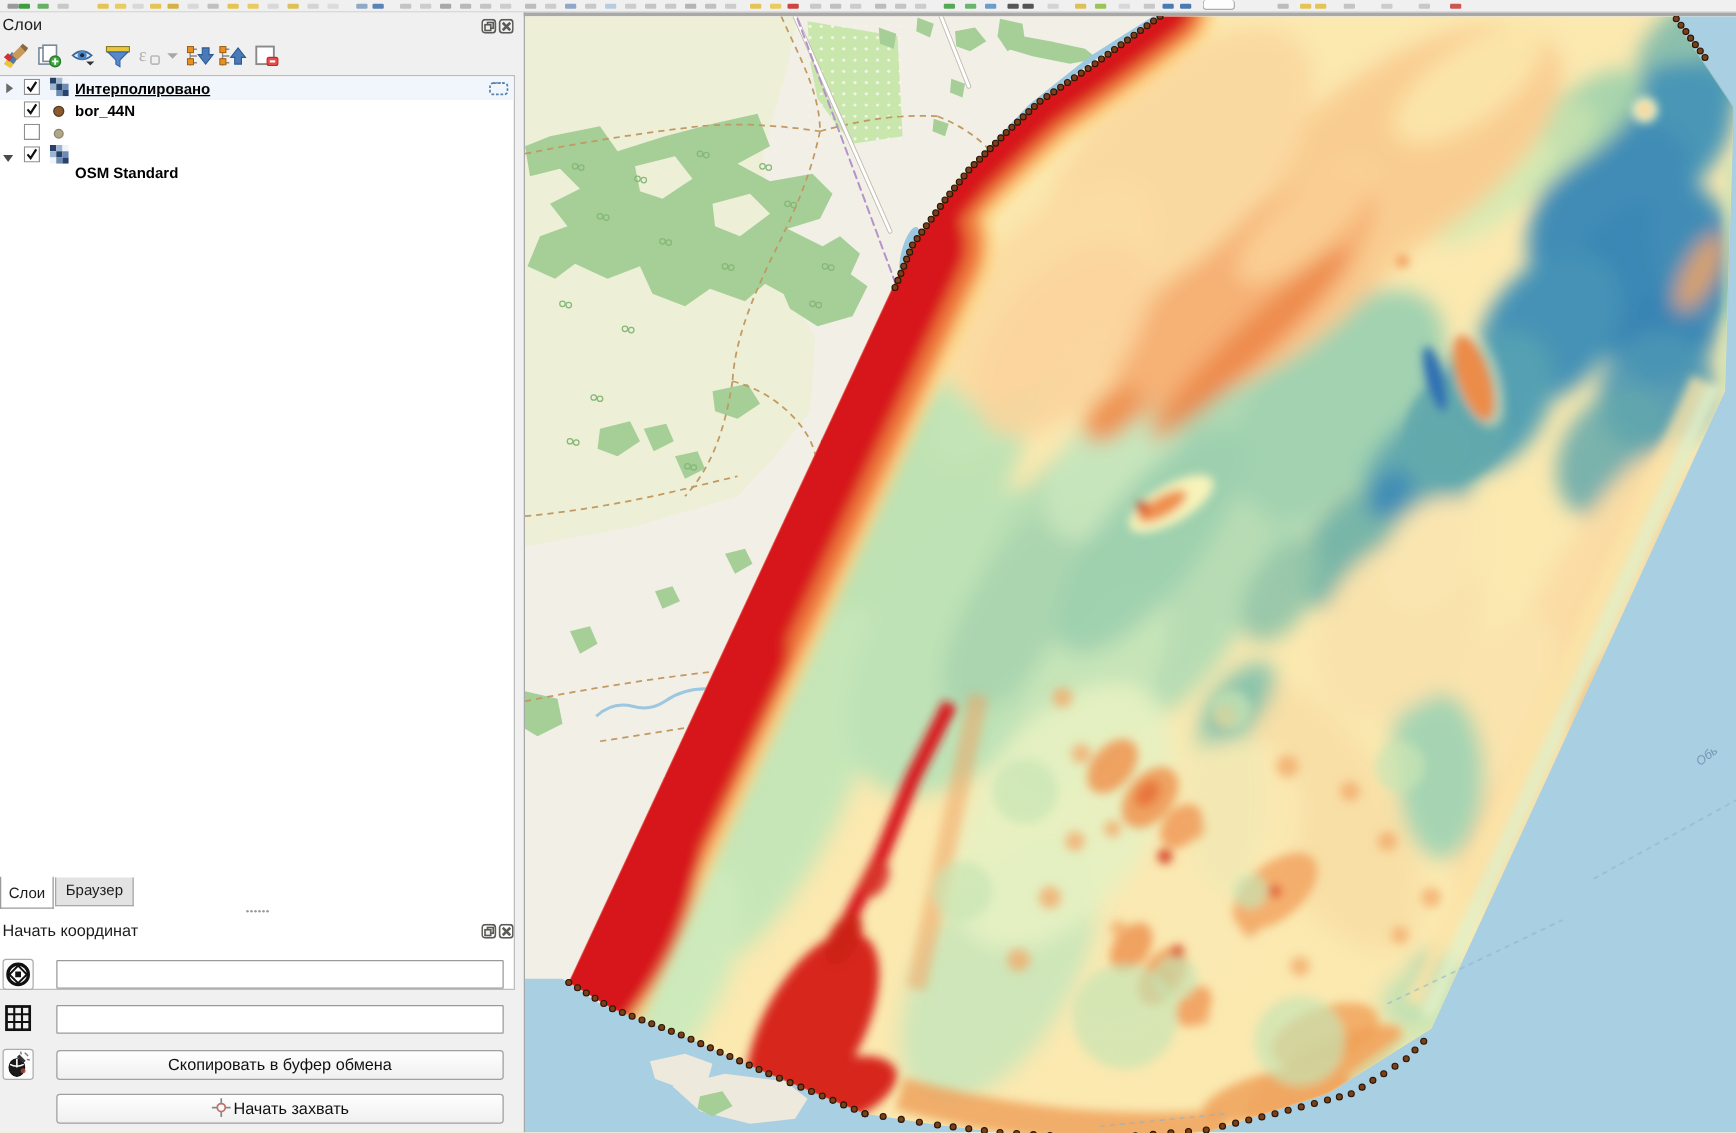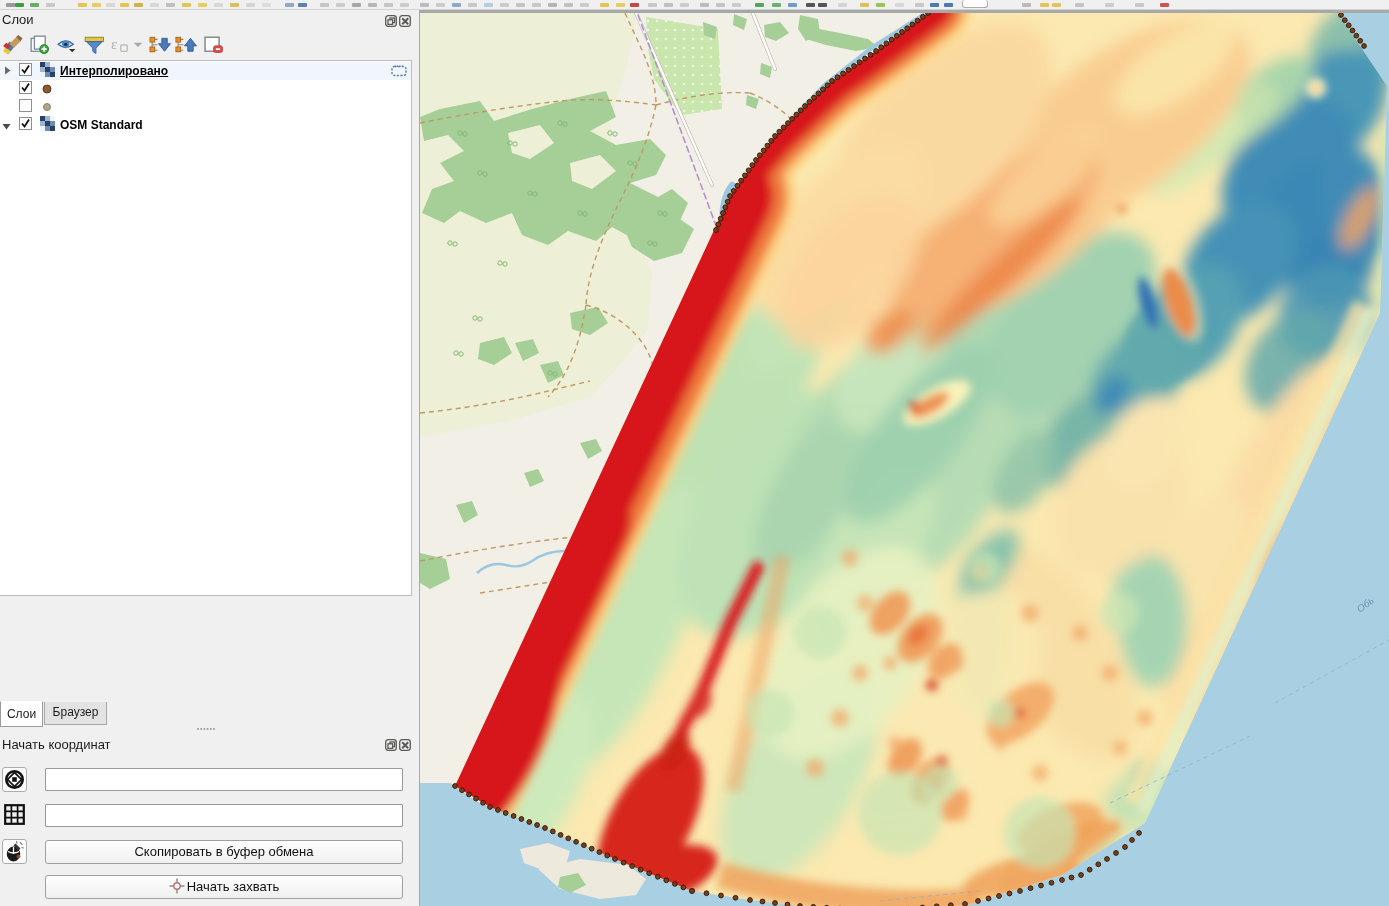--- a/index.html
+++ b/index.html
@@ -1,21 +1,21 @@
 <!DOCTYPE html>
 <html><head><meta charset="utf-8">
 <style>
 html,body{margin:0;padding:0;}
 body{width:1389px;height:906px;overflow:hidden;background:#f0f0f0;font-family:"Liberation Sans",sans-serif;position:relative;}
 .abs{position:absolute;}
 #topbar{left:0;top:0;width:1389px;height:9px;background:#f0f0f0;border-bottom:1px solid #d2d2d2;}
 #topbar .n{position:absolute;bottom:2px;height:4px;width:9px;border-radius:1px;}
 #panel{left:0;top:10px;width:419px;height:896px;background:#f0f0f0;}
 #ltitle{left:2px;top:2px;font-size:13px;color:#1c1c1c;}
-#tree{left:0px;top:50px;width:412px;height:536px;background:#ffffff;border-top:1px solid #bdbdbd;border-right:1px solid #bdbdbd;border-bottom:1px solid #bdbdbd;box-sizing:border-box;}
+#tree{left:0px;top:50px;width:412px;height:732px;background:#ffffff;border-top:1px solid #bdbdbd;border-right:1px solid #bdbdbd;border-bottom:1px solid #bdbdbd;box-sizing:border-box;}
 .trow{position:absolute;left:0;width:411px;height:18px;font-size:12px;font-weight:bold;color:#000;}
 .lt{position:absolute;left:60px;top:2px;white-space:nowrap;}
 .tab{position:absolute;font-size:12px;color:#1c1c1c;text-align:center;}
 #captitle{left:2px;top:727px;font-size:13px;color:#1c1c1c;}
 .ibtn{position:absolute;left:2px;width:25px;height:25px;background:#fcfcfc;border:1px solid #adadad;border-radius:3px;box-sizing:border-box;}
 .inp{position:absolute;left:45px;width:358px;height:23px;background:#fff;border:1px solid #9a9a9a;border-radius:1px;box-sizing:border-box;}
 .pbtn{position:absolute;left:45px;width:358px;height:24px;background:linear-gradient(#fefefe,#f0f0f0);border:1px solid #9f9f9f;border-radius:3px;font-size:13px;color:#111;text-align:center;line-height:22px;box-sizing:border-box;}
 #mapwrap{left:419px;top:10px;width:970px;height:896px;border-top:3px solid #a8a8a8;border-left:1px solid #a8a8a8;box-sizing:border-box;background:#f2efe7;overflow:hidden;}
 </style></head>
 <body>
@@ -136,21 +136,24 @@
  <rect x="188" y="3" width="13" height="13" fill="#fff" stroke="#8a8a8a" stroke-width="1.4"></rect>
  <rect x="196" y="11" width="8" height="6" rx="1.5" fill="#e84a4a" stroke="#b03030" stroke-width="0.8"></rect>
  <rect x="198" y="13.2" width="4" height="1.6" fill="#fff"></rect>
 </g>
       </svg></div>
   <div id="tree" class="abs">
     <div class="trow" style="top:1px;background:#f0f6fc;"></div>
     <div class="trow" style="top:1px;">
         <span class="lt" style="text-decoration:underline;">Интерполировано</span>
       </div>
-    <div class="trow" style="top:55px;text-align:center;">
+    <div class="trow" style="top:19px;">
+        <span class="lt">bor_44N</span>
+      </div>
+    <div class="trow" style="top:68px;text-align:center;">
         <span class="lt">OSM Standard</span>
       </div>
   </div>
   <svg class="abs" style="left:3px;top:56px" width="9" height="9" viewBox="0 0 9 9">
       <path d="M2,0.5 L7.5,4.5 L2,8.5 Z" fill="#6a6a6a"></path>
     </svg>
   <svg class="abs" style="left:2px;top:112px" width="9" height="9" viewBox="0 0 9 9">
       <path d="M0.5,2 L8.5,2 L4.5,7.5 Z" fill="#4a4a4a"></path>
     </svg>
   <svg class="abs" style="left:19px;top:53px" width="13" height="13" viewBox="0 0 13 13">

